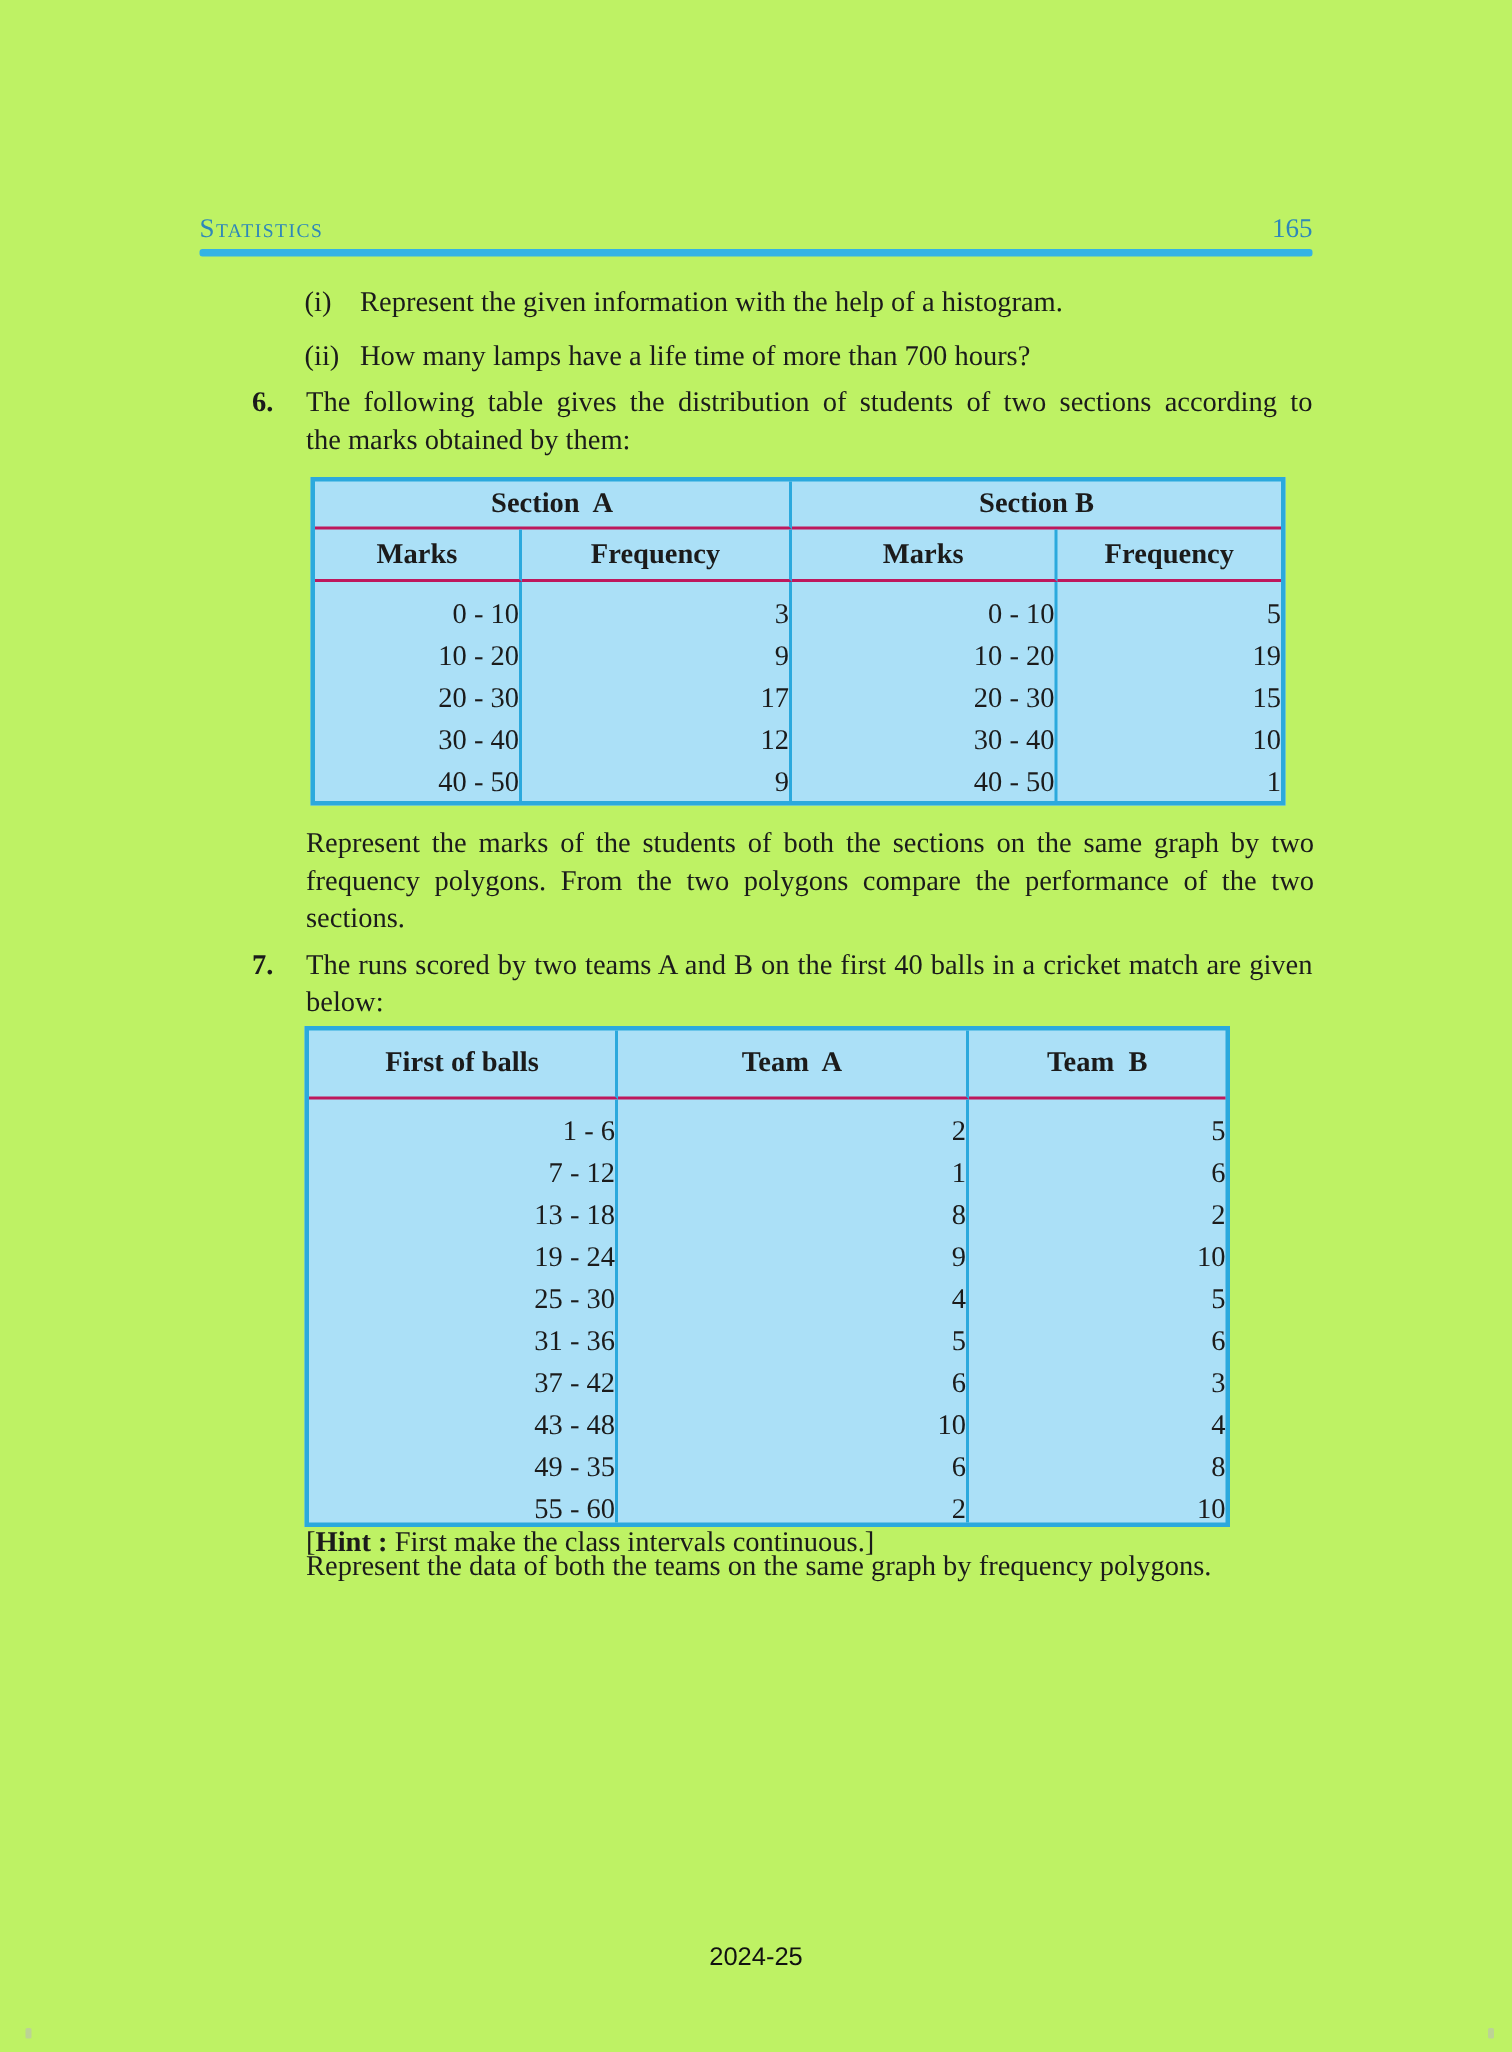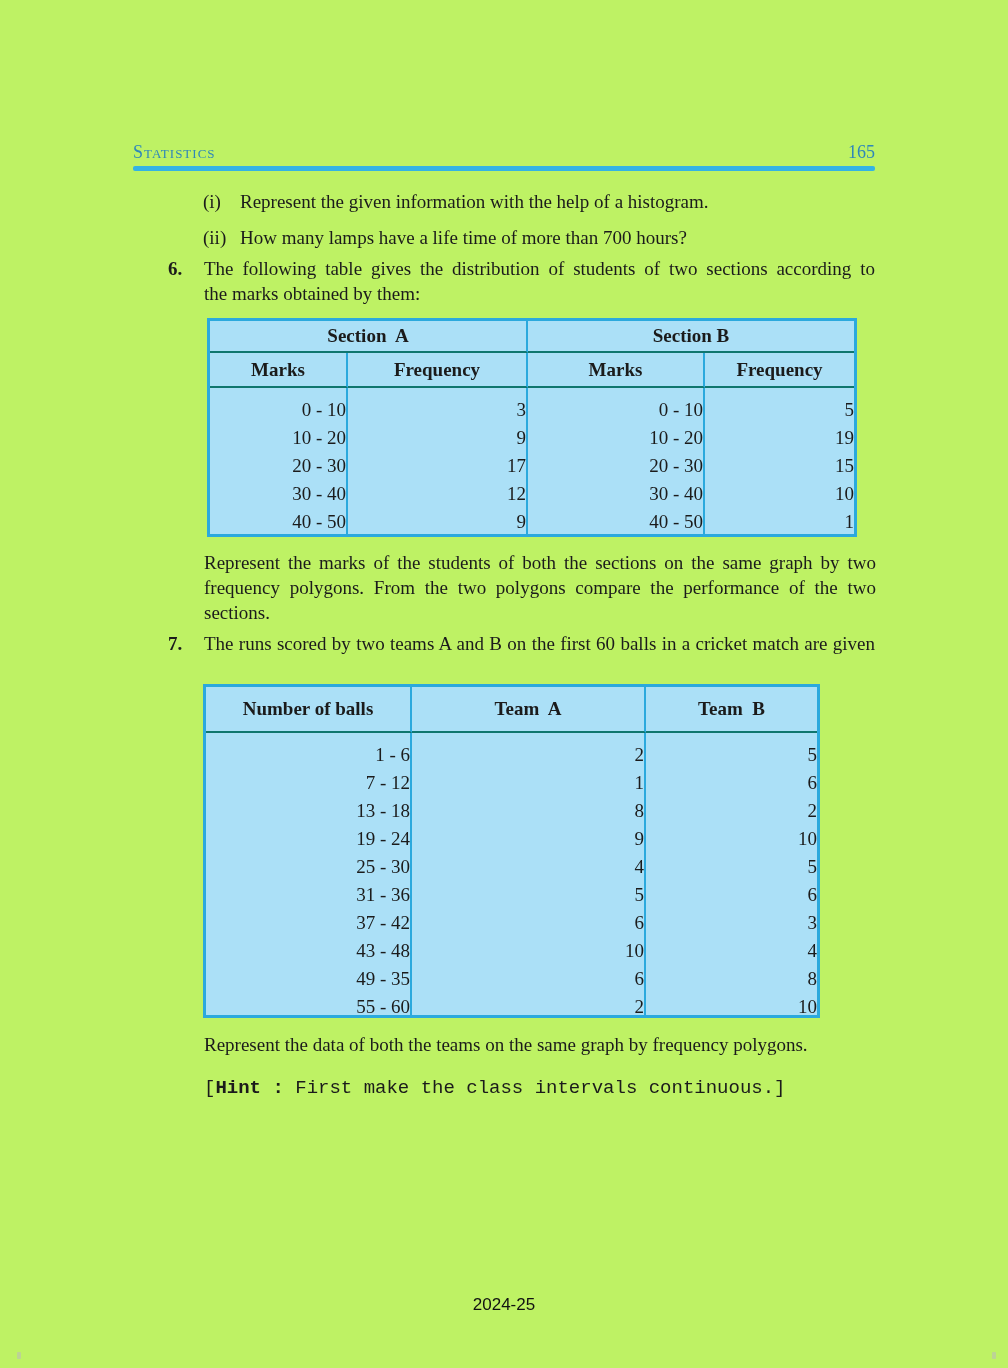--- a/index.html
+++ b/index.html
@@ -43,21 +43,21 @@
     display:grid;
     font-size:19px;
   }
   .cell{
     box-sizing:border-box;
     display:flex;align-items:center;justify-content:center;
     text-align:center;
   }
   .th{font-weight:bold;white-space:pre;}
   .br{border-right:2px solid #2ba9dd;}
-  .bb{border-bottom:2px solid #0f766e;}
+  .bb{border-bottom:2px solid #be185d;}
   .vals{
     box-sizing:border-box;
     display:block;text-align:right;
   }
   .vals div{line-height:28px;height:28px;}
   #table1{left:207px;top:318px;width:650px;height:219px;
           grid-template-columns:138px 180px 177px 149px;
           grid-template-rows:32px 35px 146px;}
   #table1 .span2{grid-column:span 2;}
   #table1 .vals{padding-top:8px;}
@@ -147,26 +147,27 @@
 
   <div class="line" style="left:204px;top:550px;width:672px;">
     <div class="jline">Represent the marks of the students of both the sections on the same graph by two</div>
     <div class="jline">frequency polygons. From the two polygons compare the performance of the two</div>
     <div>sections.</div>
   </div>
 
   <div class="line pair" style="left:168px;top:631px;width:707px;">
     <span class="num-label">7.</span>
     <span class="txt">
-      <div class="jline">The runs scored by two teams A and B on the first 60 balls in a cricket match are given</div>
+      <div class="jline">The runs scored by two teams A and B on the first 40 balls in a cricket match are given</div>
+      <div>below:</div>
     </span>
   </div>
 
   <div id="table2" class="tbl">
-    <div class="cell th br bb">Number of balls</div>
+    <div class="cell th br bb">First of balls</div>
     <div class="cell th br bb">Team  A</div>
     <div class="cell th bb">Team  B</div>
 
     <div class="vals br">
       <div>1 - 6</div>
       <div>7 - 12</div>
       <div>13 - 18</div>
       <div>19 - 24</div>
       <div>25 - 30</div>
       <div>31 - 36</div>
@@ -196,21 +197,21 @@
       <div>6</div>
       <div>3</div>
       <div>4</div>
       <div>8</div>
       <div>10</div>
     </div>
   </div>
 
   <div class="line" style="left:204px;top:1032px;width:672px;">Represent the data of both the teams on the same graph by frequency polygons.</div>
 
-  <div class="line" style="left:204px;top:1076px;width:672px;font-family:Liberation Mono, monospace;">
+  <div class="line" style="left:204px;top:1016px;width:672px;">
     <span>[</span><span class="b">Hint :</span><span> First make the class intervals continuous.]</span>
   </div>
 
   <div class="footer">2024-25</div>
 
   <div class="crop-mark crop-left"></div>
   <div class="crop-mark crop-right"></div>
 
 </div>
 

